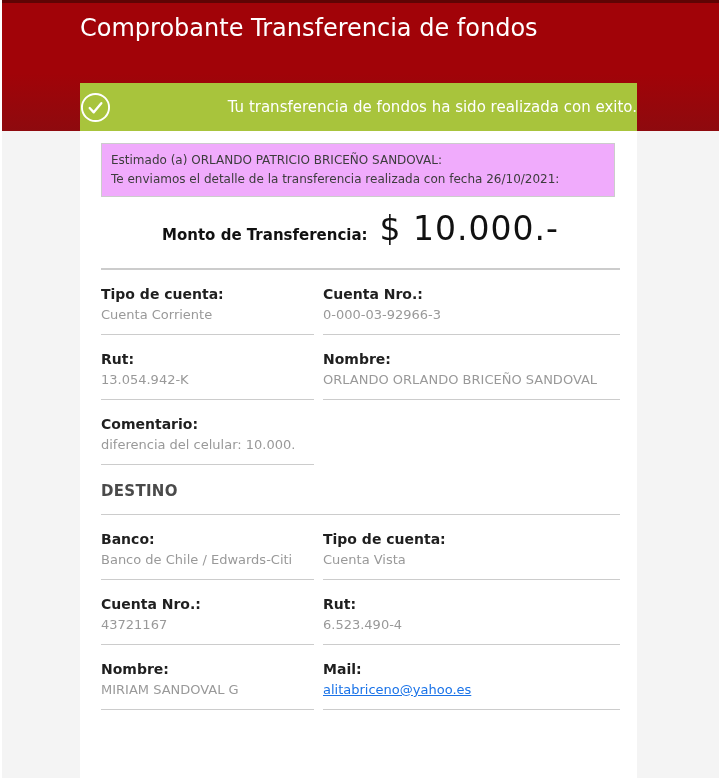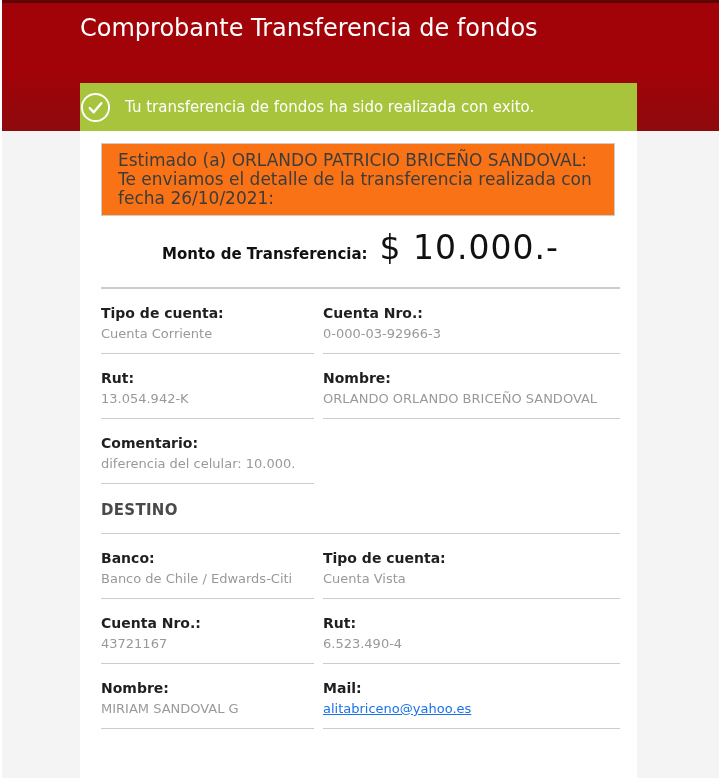--- a/index.html
+++ b/index.html
@@ -21,34 +21,34 @@
     background:linear-gradient(180deg,var(--red) 0%,var(--red) 55%,var(--red-dark) 100%);
     border-top:3px solid var(--red-top);
   }
   .hdr h1{
     margin:0;padding:11px 0 0 78px;
     font-size:24px;font-weight:400;color:#ffffff;letter-spacing:0;
   }
   .banner{
     position:absolute;left:78px;bottom:0;width:557px;height:48px;
     background:var(--green);
-    display:flex;align-items:center;justify-content:flex-start;gap:14px;margin-top:20px;
+    display:flex;align-items:center;justify-content:space-between;gap:14px;margin-top:20px;
   }
   .banner .txt{color:#ffffff;font-size:15px;}
   .check-ic{width:31px;height:31px;flex:0 0 auto;display:block;}
   
   .mainwrap{height:647px;}
   .content{
     margin-left:78px;width:557px;min-height:647px;background:#ffffff;
     padding:12px 17px 0 21px;
   }
   .greet{
-    border:1px solid var(--divider);background:#f97316;
-    margin-right:5px;padding:7px 16px;color:var(--greeting);
-    font-size:17px;line-height:19px;
+    border:1px solid var(--divider);background:#f0abfc;
+    margin-right:5px;padding:7px 9px;color:var(--greeting);
+    font-size:12px;line-height:19px;
   }
   .amount{
     margin-top:12px;display:flex;align-items:baseline;justify-content:center;gap:12px;
   }
   .amount .lbl{font-size:15px;font-weight:700;color:#111111;}
   .amount .val{font-size:33px;color:#111111;letter-spacing:1px;}
   .sep{border:0;border-top:1px solid var(--divider);margin:0;}
   .sep-top{margin-top:20px;}
   h2.sect{
     margin:0;padding:17px 0 14px 0;

